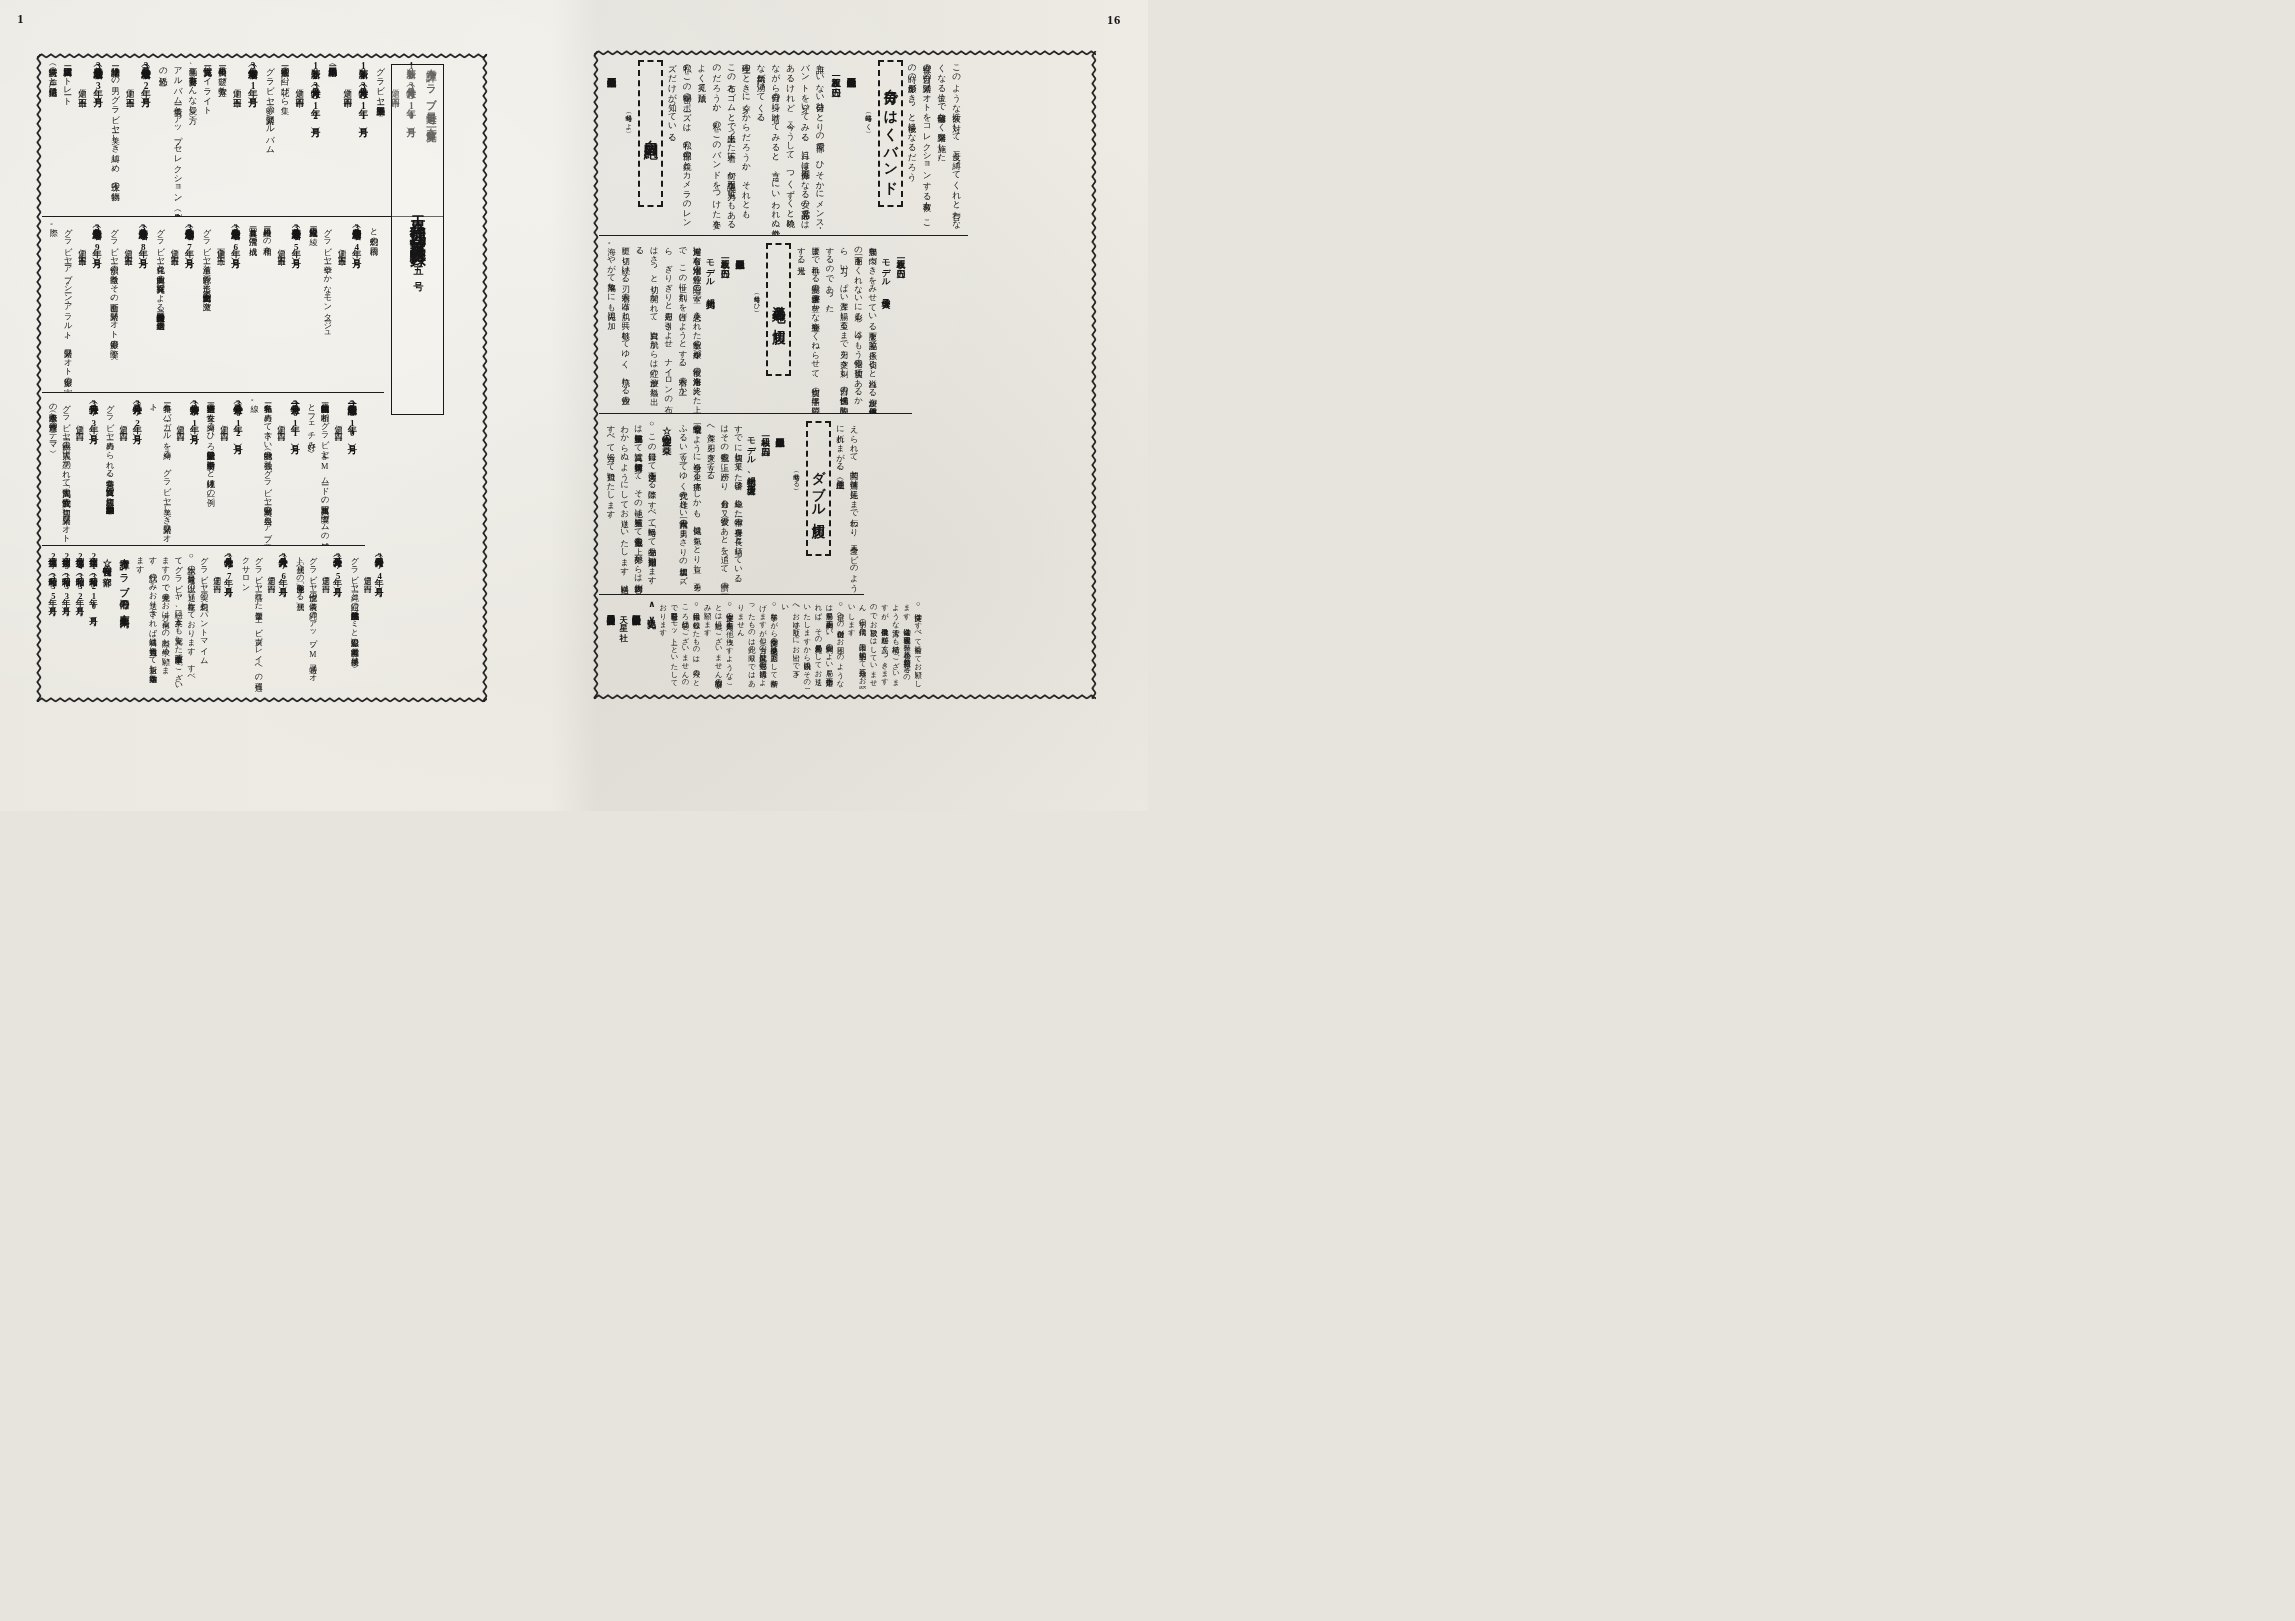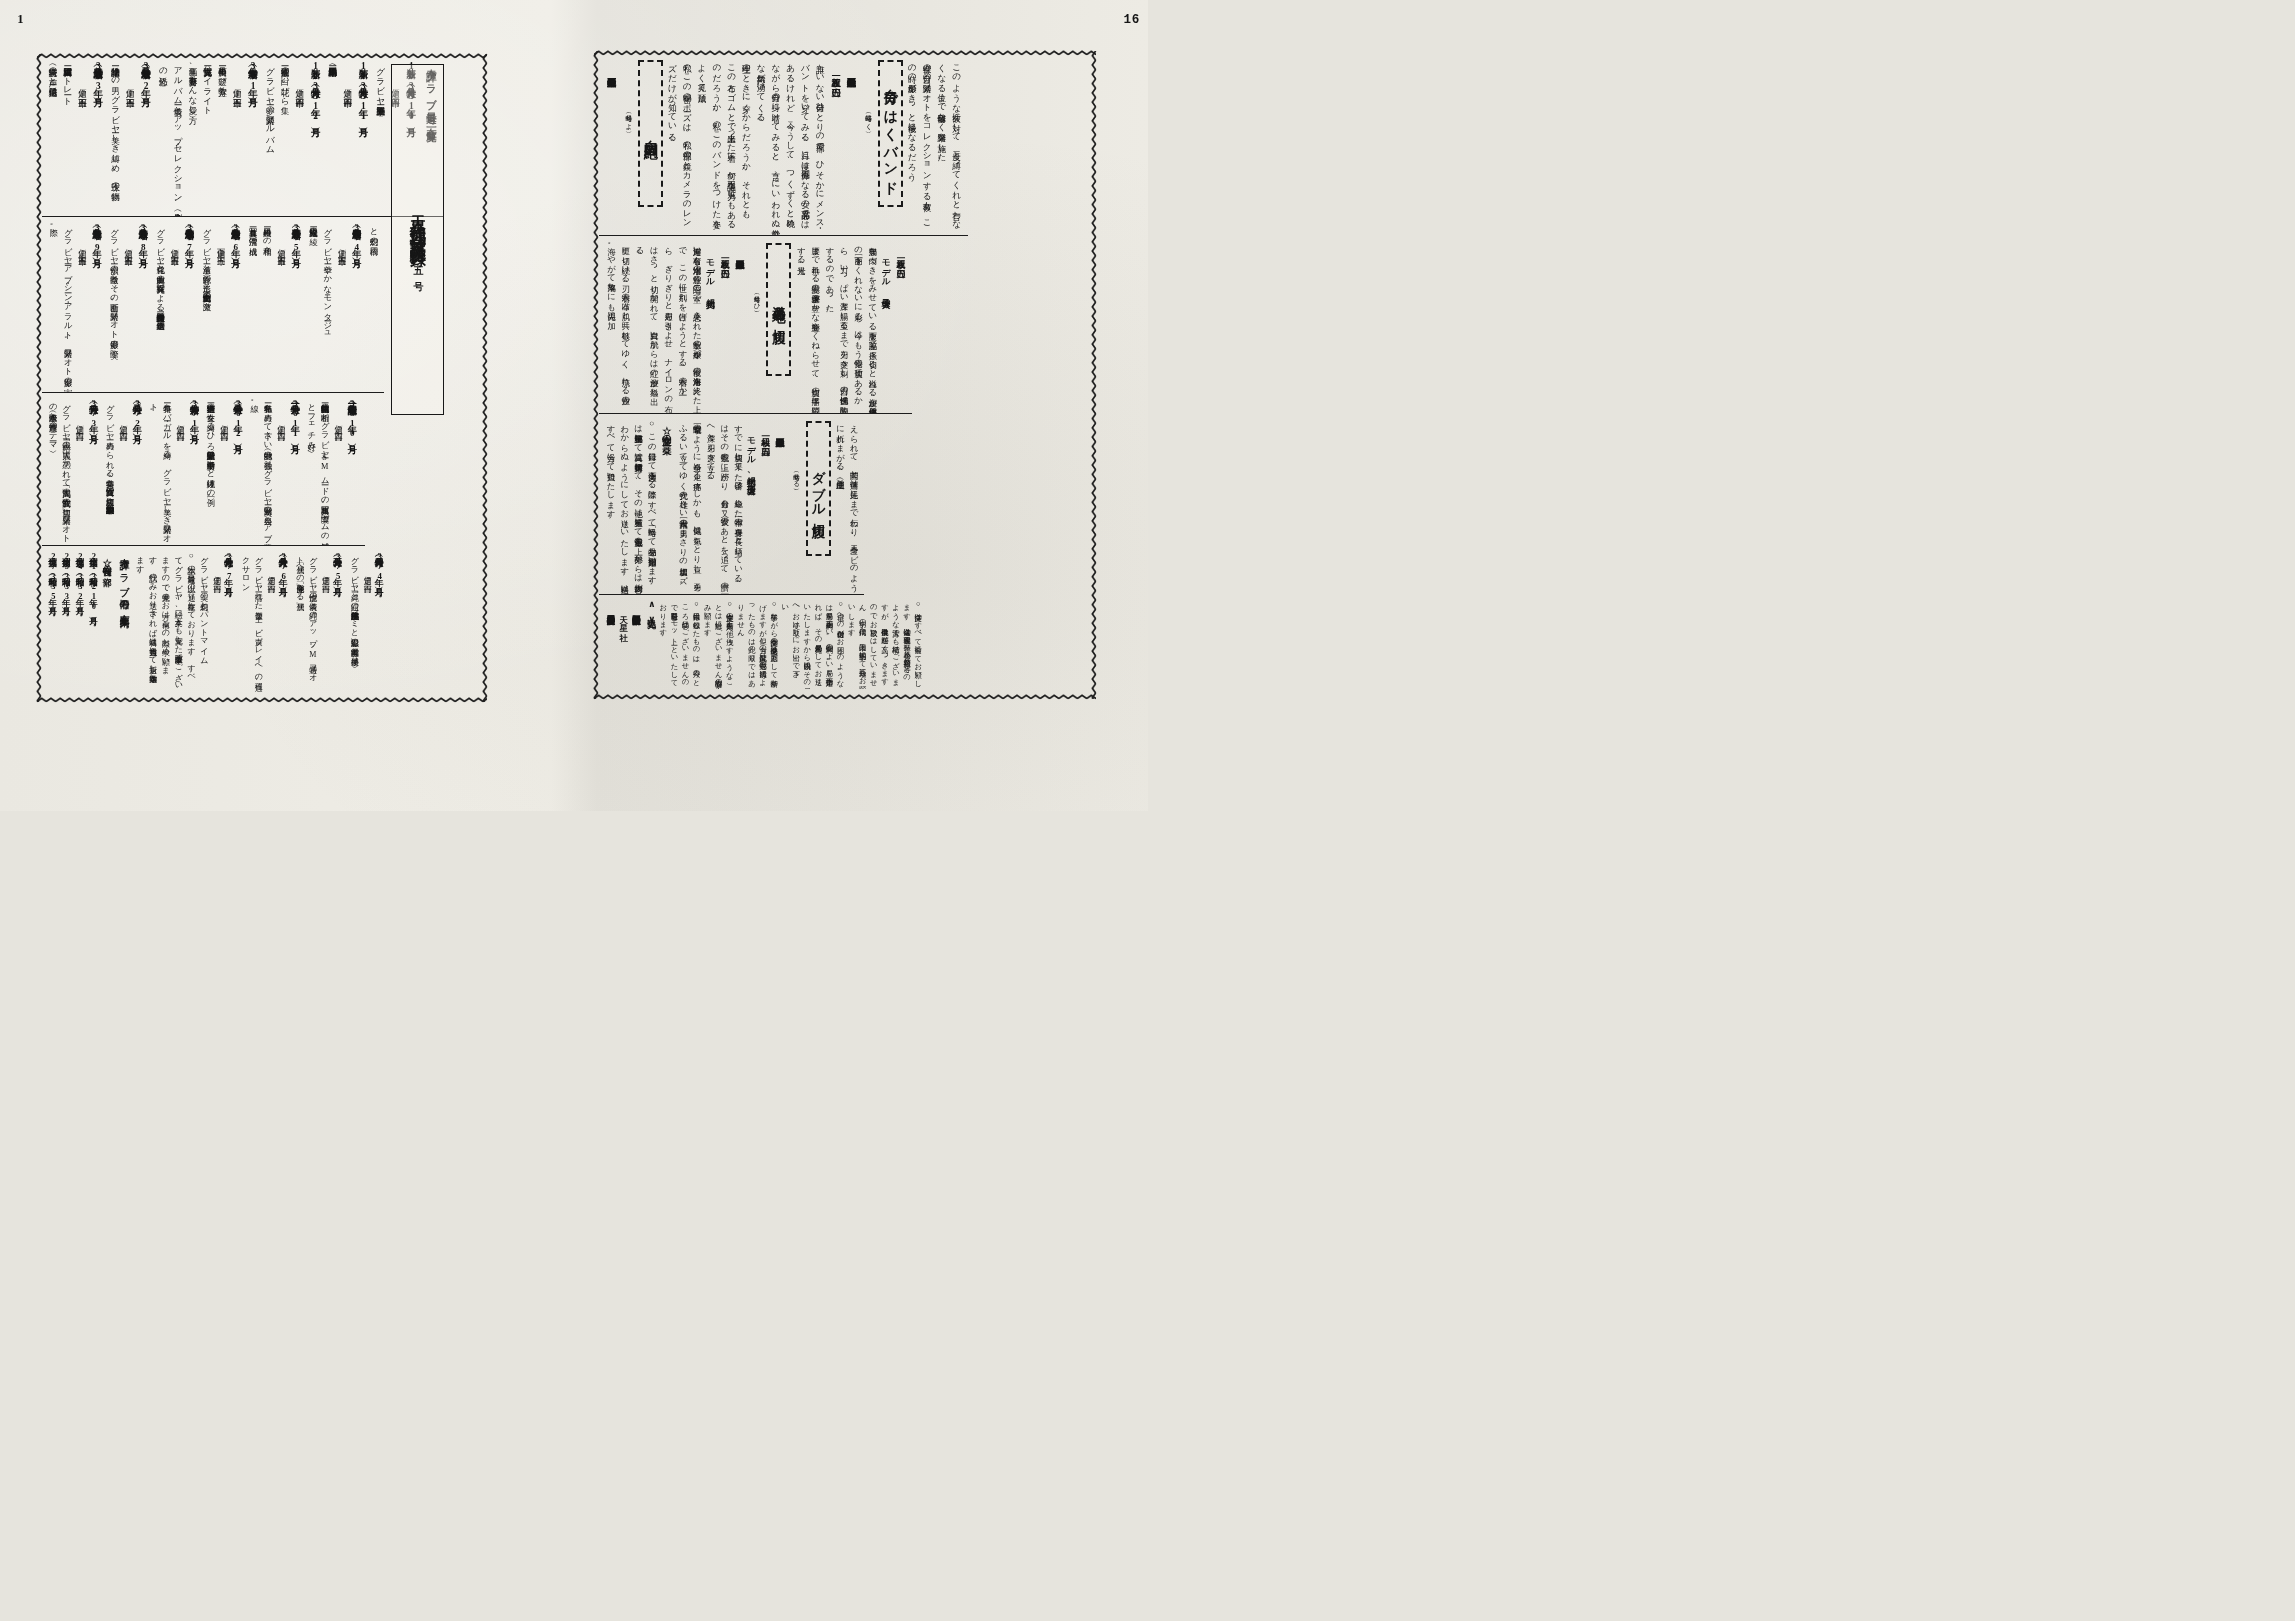--- a/index.html
+++ b/index.html
@@ -7,21 +7,21 @@
     position:relative;width:1148px;height:811px;
     background:
       radial-gradient(ellipse at 20% 30%, rgba(255,255,255,.35), transparent 60%),
       radial-gradient(ellipse at 80% 70%, rgba(120,115,100,.08), transparent 55%),
       linear-gradient(90deg,#eae8e1 0%,#efede6 48%,#e3e1da 52%,#edebe4 100%);
     font-family:"Liberation Serif","DejaVu Serif",serif;
     color:#161616;overflow:hidden;
   }
   .page-num{position:absolute;font-weight:bold;font-size:12.6px;letter-spacing:0.7px;}
   .pn-left{left:17.3px;top:12px;}
-  .pn-right{right:8px;top:13.3px;font-family:Liberation Mono, monospace;}
+  .pn-right{right:27px;top:13.3px;}
 
   .page{position:absolute;}
   .page-left{left:39px;top:56px;width:446px;height:644px;}
   .page-right{left:596px;top:53px;width:498px;height:644px;}
 
   
   .zz{position:absolute;pointer-events:none;}
   .zz-top{left:-2px;right:-2px;top:-3.3px;height:6px;}
   .zz-bottom{left:-2px;right:-2px;bottom:-3.3px;height:6px;}
   .zz-left{top:-2px;bottom:-2px;left:-3.3px;width:6px;}

